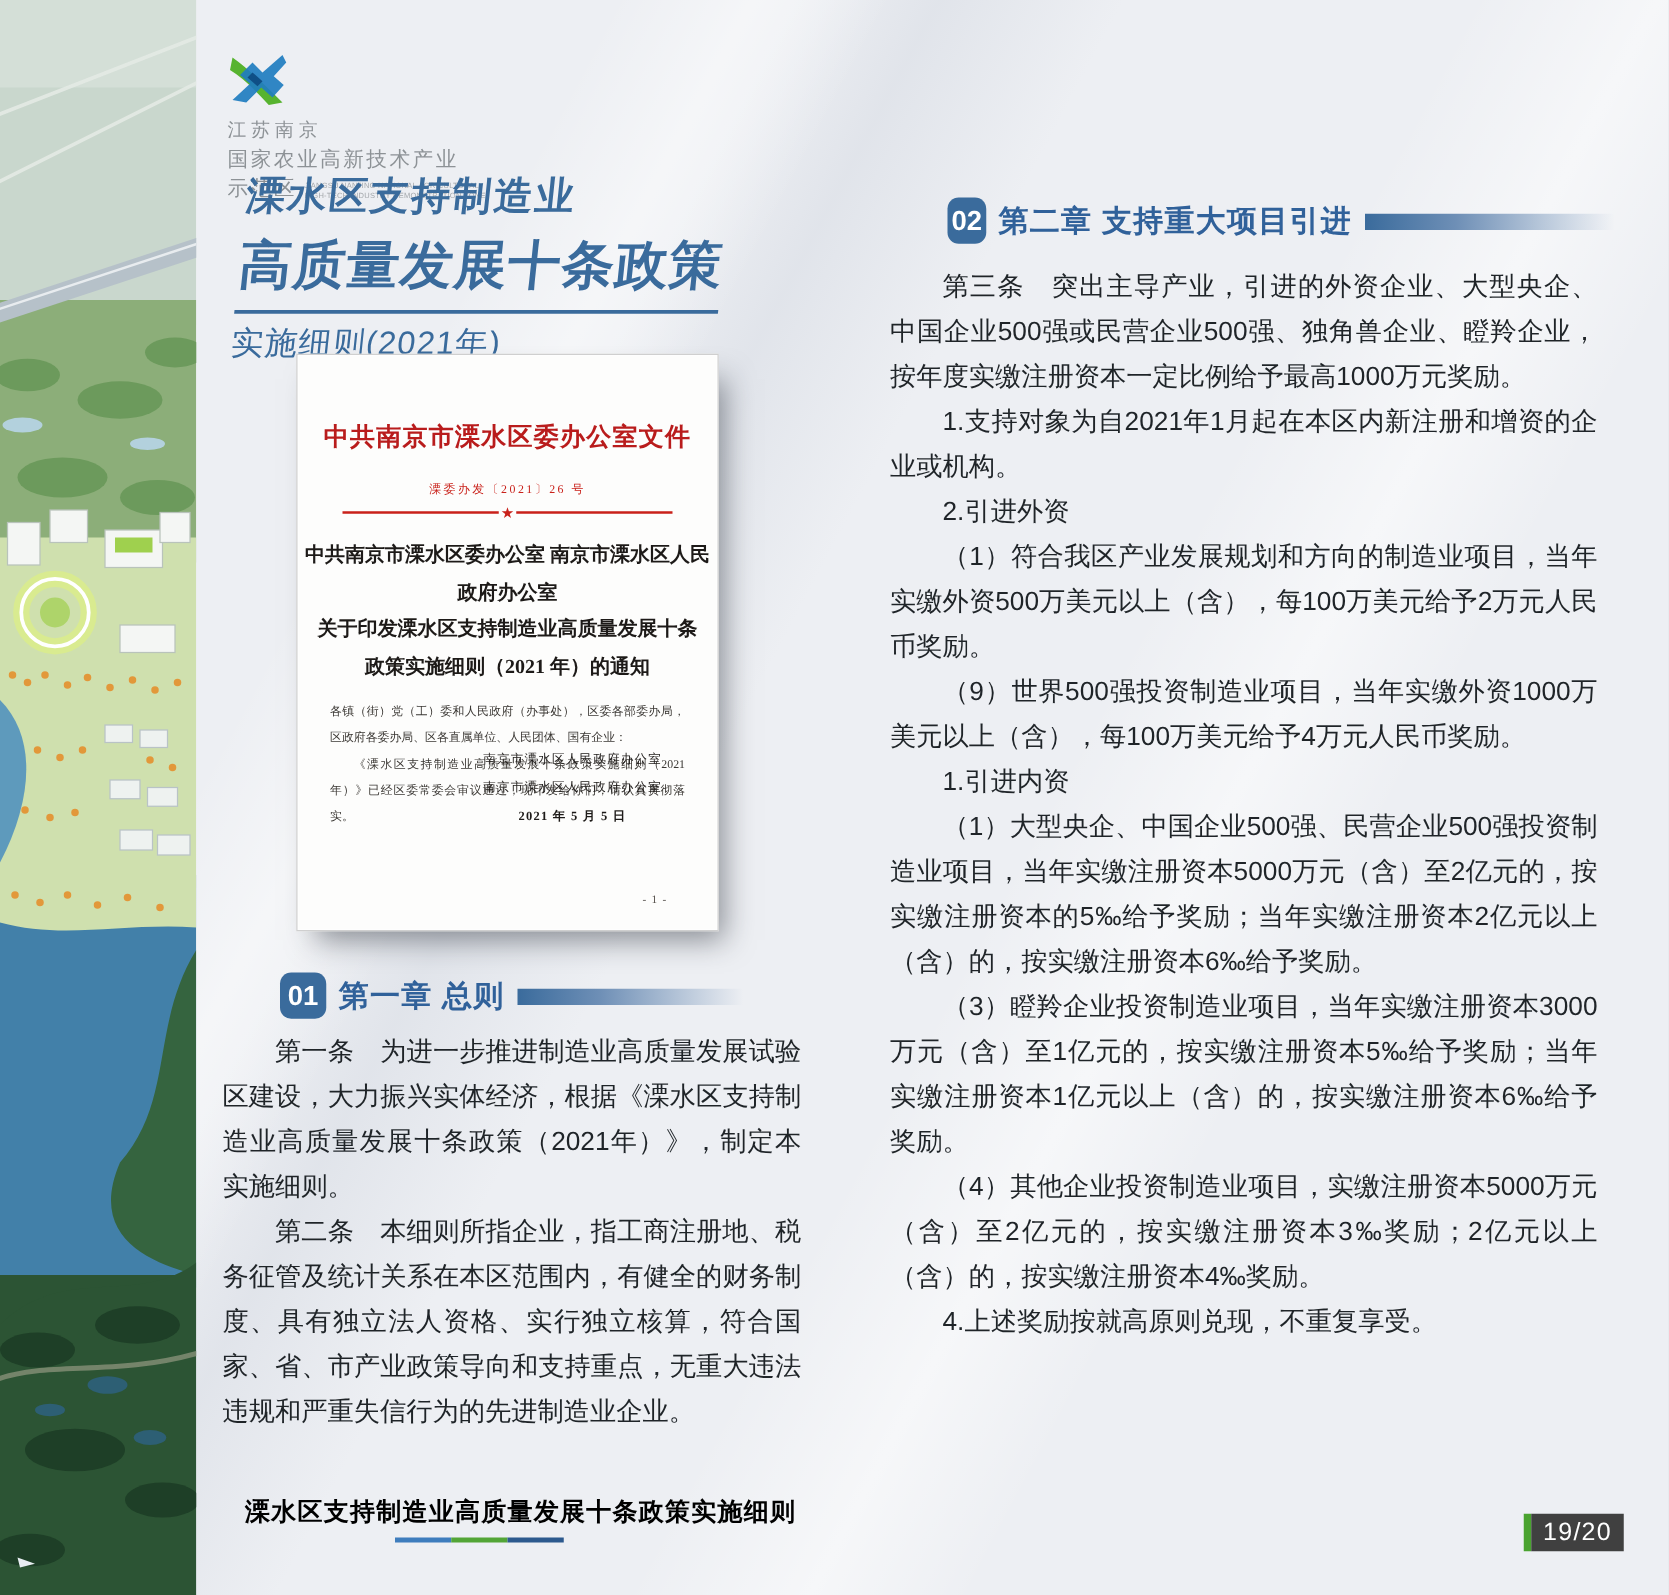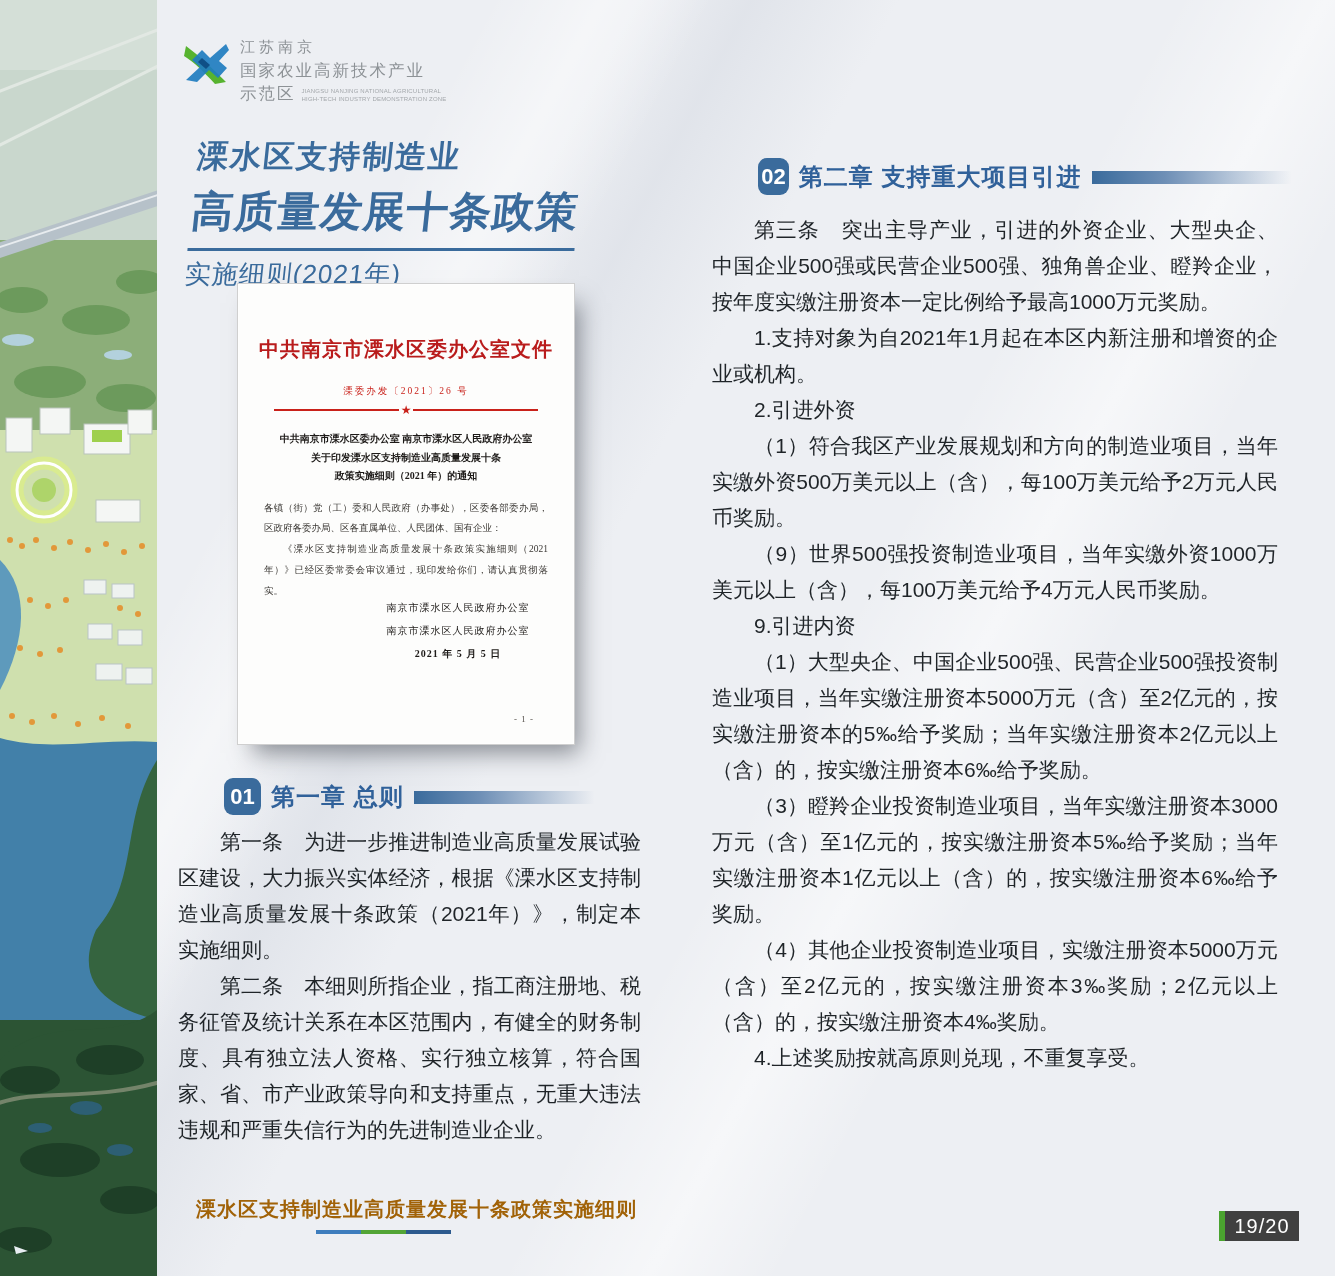--- a/index.html
+++ b/index.html
@@ -16,21 +16,21 @@
       linear-gradient(118deg, rgba(255,255,255,0) 55%, rgba(255,255,255,.5) 63%, rgba(255,255,255,0) 70%),
       linear-gradient(298deg, rgba(210,215,224,0) 60%, rgba(210,215,224,.45) 68%, rgba(210,215,224,0) 74%);
   }
   .abs{position:absolute;}
   .z{z-index:2;}
 
   
   #photo-strip{position:absolute;left:0;top:0;width:157px;height:1276px;z-index:0;}
 
   
-  #logo{left:182px;top:38px;display:flex;gap:10px;align-items:flex-start;}
+  #logo{left:182px;top:38px;display:flex;gap:10px;align-items:flex-start;flex-direction:column;}
   #logo .ltext{color:#8d9296;line-height:1.25;}
   #logo .l1{font-size:15px;letter-spacing:4px;}
   #logo .l2{font-size:16.5px;letter-spacing:2px;margin-top:3px;}
   #logo .l3row{display:flex;align-items:flex-end;gap:6px;margin-top:3px;}
   #logo .l3{font-size:16.5px;letter-spacing:2px;}
   #logo .len{font-size:6px;line-height:1.3;color:#a3a7ab;letter-spacing:.2px;}
 
   
   #tagline{left:978px;top:44px;width:318px;display:flex;align-items:center;}
   #tagline .dot{width:8px;height:8px;border-radius:50%;background:#3a6b9c;}
@@ -48,21 +48,21 @@
     left:237px;top:283px;width:336px;height:460px;background:#fdfdfc;
     border:1px solid #cfcfcf;
     box-shadow:10px 14px 22px -6px rgba(40,45,55,.5), 0 0 0 1px rgba(255,255,255,.6) inset;
     font-family:"Liberation Serif","DejaVu Serif",serif;color:#33302d;
   }
   #doc-scan .masthead{margin-top:52px;text-align:center;color:#b91c1c;font-size:20px;font-weight:bold;letter-spacing:1px;}
   #doc-scan .docnum{margin-top:22px;text-align:center;color:#c9211a;font-size:9.5px;letter-spacing:2px;}
   #doc-scan .divider{display:flex;align-items:center;margin:6px 36px 0 36px;color:#c9211a;}
   #doc-scan .divider .rline{flex:1;height:2px;background:#c9211a;}
   #doc-scan .divider .star{font-size:12px;padding:0 2px;line-height:1;}
-  #doc-scan .dtitle{margin-top:14px;text-align:center;font-weight:bold;font-size:10px;line-height:1.85;color:#1d1a18;}
+  #doc-scan .dtitle{margin-top:14px;text-align:center;font-weight:bold;font-size:16px;line-height:1.85;color:#1d1a18;}
   #doc-scan .dbody{margin:12px 26px 0 26px;font-size:9.5px;line-height:2.2;text-align:justify;color:#3a3733;}
   #doc-scan .dbody .indent{text-indent:2em;}
   #doc-scan .sig{position:absolute;right:26px;top:312px;width:180px;text-align:center;font-size:10px;line-height:2.3;letter-spacing:1px;color:#1d1a18;}
   #doc-scan .sig .dte{font-weight:bold;}
   #doc-scan .pageno{position:absolute;right:40px;bottom:20px;font-size:9px;color:#55504b;letter-spacing:1px;}
 
   
   .sec-head{display:flex;align-items:center;gap:10px;}
   .sec-badge{width:37px;height:37px;border-radius:9px;background:#3a6b9c;color:#fff;
     display:flex;align-items:center;justify-content:center;font-size:22px;font-weight:bold;margin-left:36px;}
@@ -73,21 +73,21 @@
   #sec2-head{left:722px;top:158px;width:578px;}
   #sec2-head .sec-bar{width:250px;}
 
   
   .copy{font-size:21px;line-height:36px;text-align:justify;color:#1f2428;}
   .copy p{margin:0;text-indent:2em;}
   #col-left{left:178px;top:824px;width:463px;}
   #col-right{left:712px;top:212px;width:566px;}
 
   
-  #footer-title{left:196px;top:1196px;font-size:20px;font-weight:bold;color:#a16207;letter-spacing:1px;}
+  #footer-title{left:196px;top:1196px;font-size:20px;font-weight:bold;color:#000000;letter-spacing:1px;}
   #footer-title .tricolor{display:flex;height:4px;width:135px;margin:7px 0 0 120px;}
   #footer-title .tricolor .b1{flex:1;background:#3e7dbd;}
   #footer-title .tricolor .b2{flex:1;background:#53a536;}
   #footer-title .tricolor .b3{flex:1;background:#2d5a8e;}
   #page-badge{left:1219px;top:1211px;display:flex;height:30px;}
   #page-badge .gbar{width:6px;background:#4aa32f;}
   #page-badge .blue{width:74px;background:#404040;color:#fff;font-size:20px;display:flex;align-items:center;justify-content:center;letter-spacing:1px;}
 </style>
 </head>
 <body>
@@ -251,21 +251,21 @@
     <span class="sec-title">第二章 支持重大项目引进</span>
     <span class="sec-bar"></span>
   </div>
 
   <div id="col-right" class="abs z copy">
     <p>第三条　突出主导产业，引进的外资企业、大型央企、中国企业500强或民营企业500强、独角兽企业、瞪羚企业，按年度实缴注册资本一定比例给予最高1000万元奖励。</p>
     <p>1.支持对象为自2021年1月起在本区内新注册和增资的企业或机构。</p>
     <p>2.引进外资</p>
     <p>（1）符合我区产业发展规划和方向的制造业项目，当年实缴外资500万美元以上（含），每100万美元给予2万元人民币奖励。</p>
     <p>（9）世界500强投资制造业项目，当年实缴外资1000万美元以上（含），每100万美元给予4万元人民币奖励。</p>
-    <p>9.引进内资</p>
+    <p>1.引进内资</p>
     <p>（1）大型央企、中国企业500强、民营企业500强投资制造业项目，当年实缴注册资本5000万元（含）至2亿元的，按实缴注册资本的5‰给予奖励；当年实缴注册资本2亿元以上（含）的，按实缴注册资本6‰给予奖励。</p>
     <p>（3）瞪羚企业投资制造业项目，当年实缴注册资本3000万元（含）至1亿元的，按实缴注册资本5‰给予奖励；当年实缴注册资本1亿元以上（含）的，按实缴注册资本6‰给予奖励。</p>
     <p>（4）其他企业投资制造业项目，实缴注册资本5000万元（含）至2亿元的，按实缴注册资本3‰奖励；2亿元以上（含）的，按实缴注册资本4‰奖励。</p>
     <p>4.上述奖励按就高原则兑现，不重复享受。</p>
   </div>
 
   <div id="footer-title" class="abs z">
     <span>溧水区支持制造业高质量发展十条政策实施细则</span>
     <div class="tricolor">
       <span class="b1"></span>

